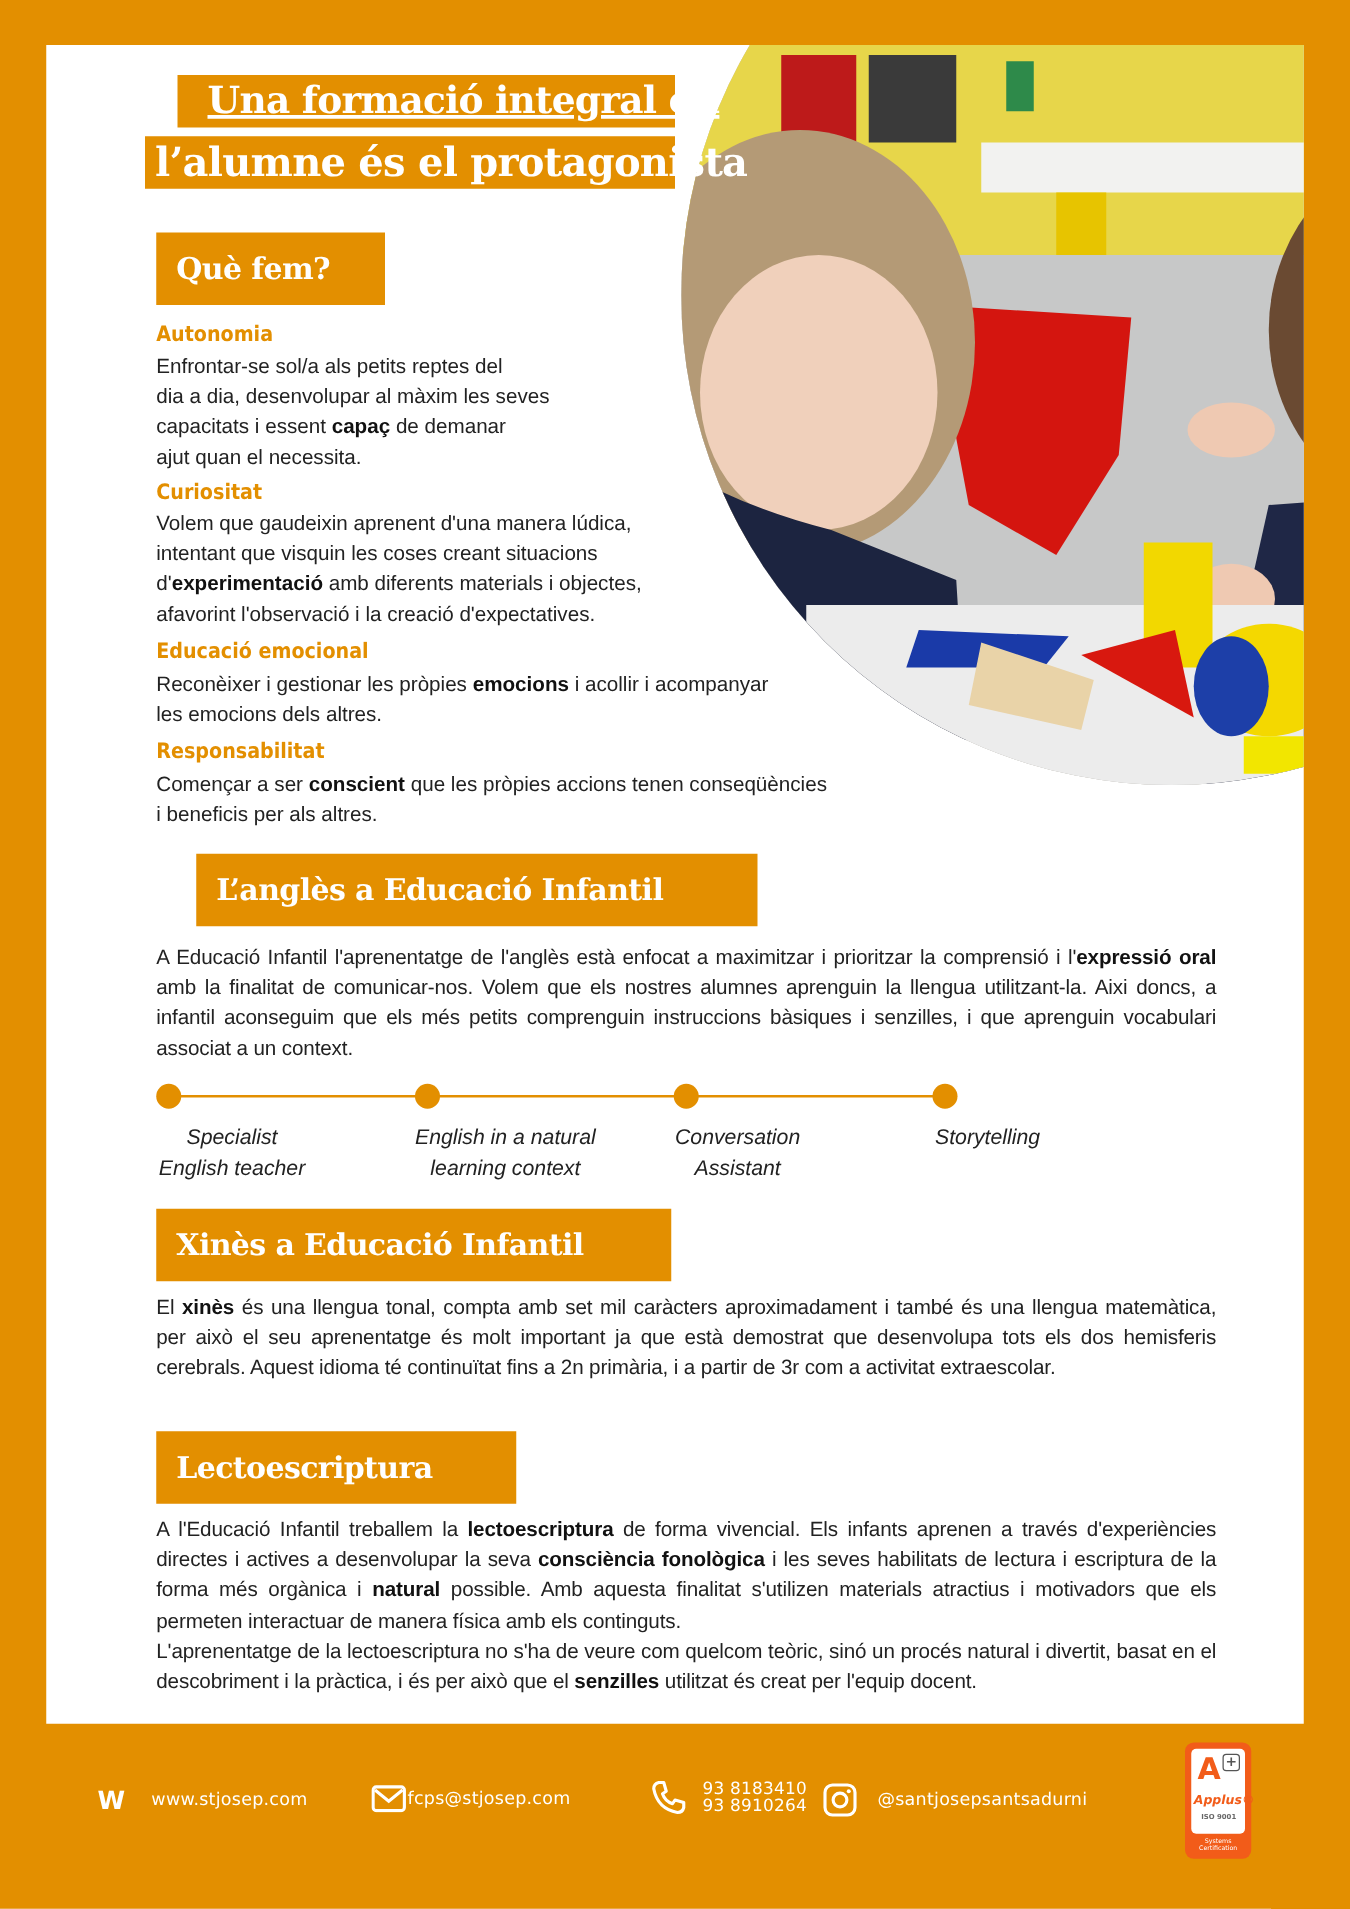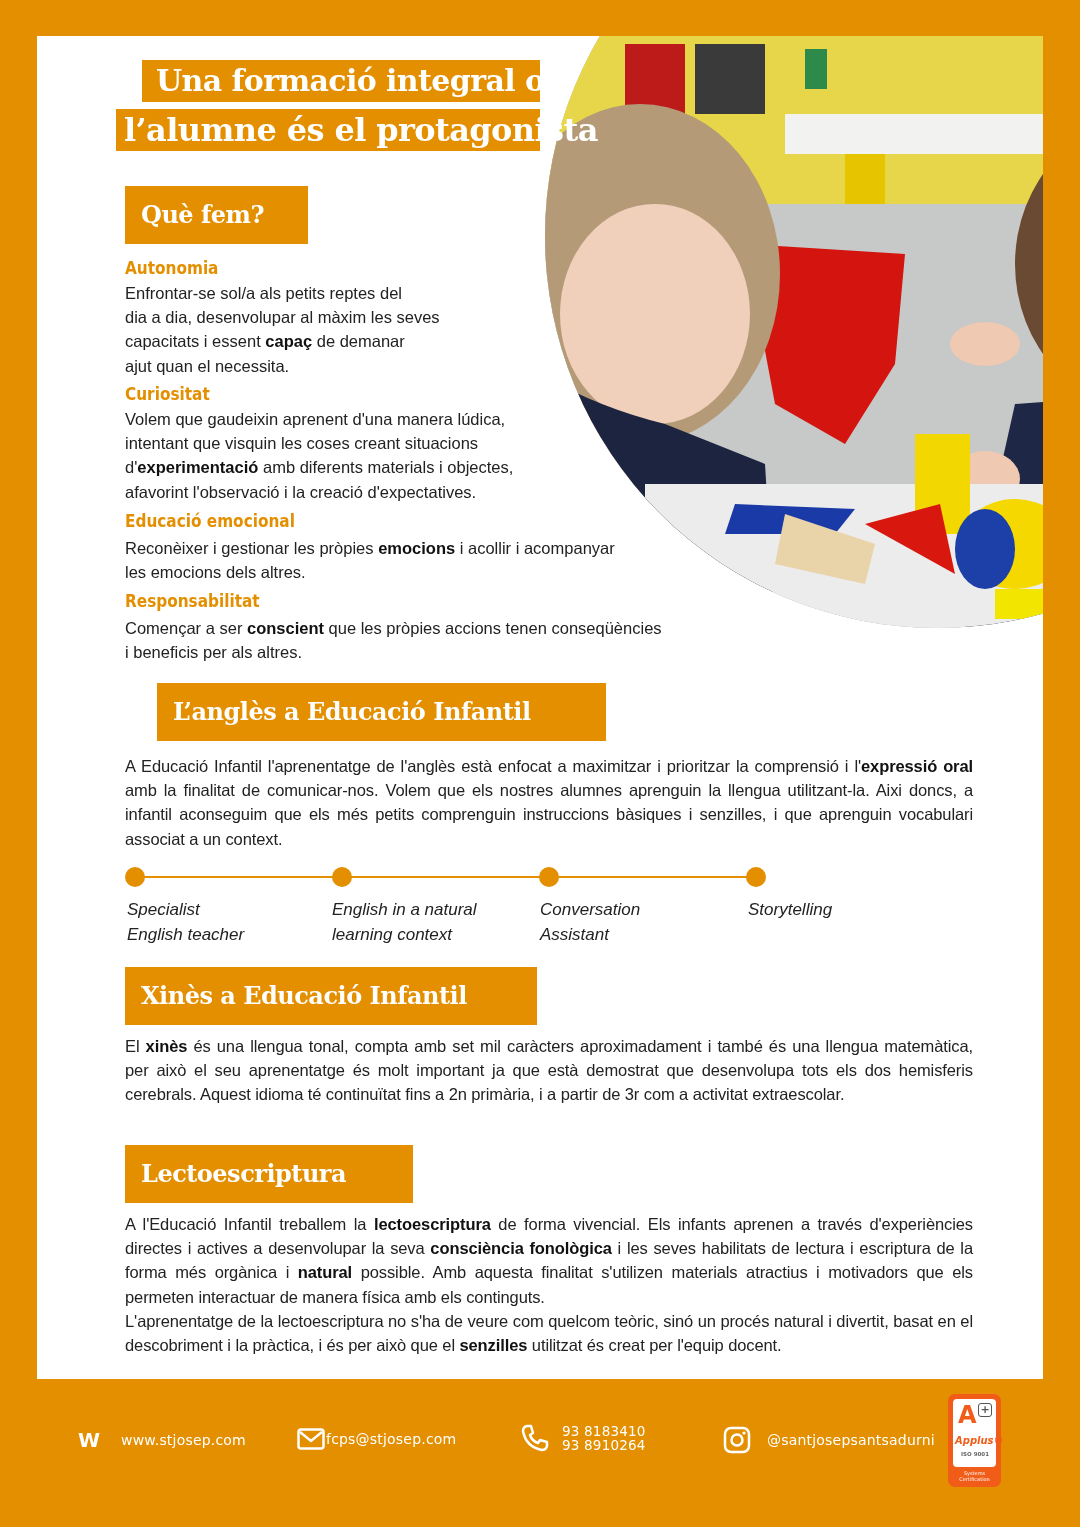--- a/index.html
+++ b/index.html
@@ -28,21 +28,21 @@
   .photo svg { position: absolute; left: 0; top: 0; }
   .tbox {
     position: absolute;
     background: #E38F00;
     color: #fff;
     font-family: "DejaVu Serif", serif;
     font-weight: bold;
     white-space: nowrap;
     box-sizing: border-box;
   }
-  .title1 { left: 105px; top: 24px; width: 398px; height: 42px; font-size: 30px; line-height: 42px; padding-left: 14px; letter-spacing: -0.6px; }
+  .title1 { left: 105px; top: 24px; width: 398px; height: 42px; font-size: 30px; line-height: 42px; padding-left: 24px; letter-spacing: -0.6px; text-decoration: underline; }
   .title2 { left: 79px; top: 73px; width: 424px; height: 42px; font-size: 32px; line-height: 42px; padding-left: 8px; letter-spacing: -0.6px; }
   .h-box { height: 58px; font-size: 24px; line-height: 58px; padding-left: 16px; letter-spacing: -0.5px; }
   .h-quefem { left: 88px; top: 150px; width: 183px; }
   .h-angles { left: 88px; top: 647px; width: 449px; margin-left: 32px; }
   .h-xines { left: 88px; top: 931px; width: 412px; }
   .h-lecto { left: 88px; top: 1109px; width: 288px; }
 
   .sub {
     position: absolute; left: 88px;
     color: #E38F00; font-weight: bold; font-size: 17px;
@@ -66,20 +66,21 @@
   .timeline .line {
     position: absolute; left: 10px; top: 10px; width: 620px; height: 2px; background: #E38F00;
   }
   .timeline .dot {
     position: absolute; top: 1px; width: 20px; height: 20px; border-radius: 50%; background: #E38F00;
   }
   .tl-label {
     position: absolute; top: 862px;
     font-style: italic; font-size: 17px; line-height: 24.5px; color: #222;
     font-family: "Liberation Sans", sans-serif;
+    text-align: center;
   }
 
   .footer {
     position: absolute; left: 0; top: 1379px; width: 1080px; height: 148px;
   }
   .f-item { position: absolute; color: #fff; display: flex; align-items: center; }
   .f-text { font-family: "DejaVu Sans", sans-serif; font-size: 14px; color: #fff; letter-spacing: 0.2px; }
   .f-phone { font-size: 13.5px; line-height: 14px; }
   .badge {
     position: absolute; left: 948px; top: 1394px; width: 53px; height: 93px;
@@ -220,21 +221,21 @@
   </div>
   <div class="f-item" style="left:520px; top:44px;">
     <svg width="30" height="30" viewBox="0 0 30 30">
         <path d="M7 3 L11 3 L13 10 L10 12 Q12 18 18 20 L20 17 L27 19 L27 23 Q26 27 22 27 Q6 24 3 8 Q3 4 7 3 Z" fill="none" stroke="#fff" stroke-width="2.5" stroke-linejoin="round"></path>
       </svg>
     <div style="margin-left:12px">
       <div class="f-text f-phone">93 8183410</div>
       <div class="f-text f-phone">93 8910264</div>
     </div>
   </div>
-  <div class="f-item" style="left:723px; top:47px;">
+  <div class="f-item" style="left:658px; top:47px;">
     <svg width="28" height="28" viewBox="0 0 28 28">
         <rect x="2" y="2" width="24" height="24" rx="6" fill="none" stroke="#fff" stroke-width="2.5"></rect>
         <circle cx="14" cy="14" r="5.5" fill="none" stroke="#fff" stroke-width="2.5"></circle>
         <circle cx="21" cy="7" r="1.6" fill="#fff"></circle>
       </svg>
     <span class="f-text" style="margin-left:16px">@santjosepsantsadurni</span>
   </div>
 </div>
 
 <div class="badge">

